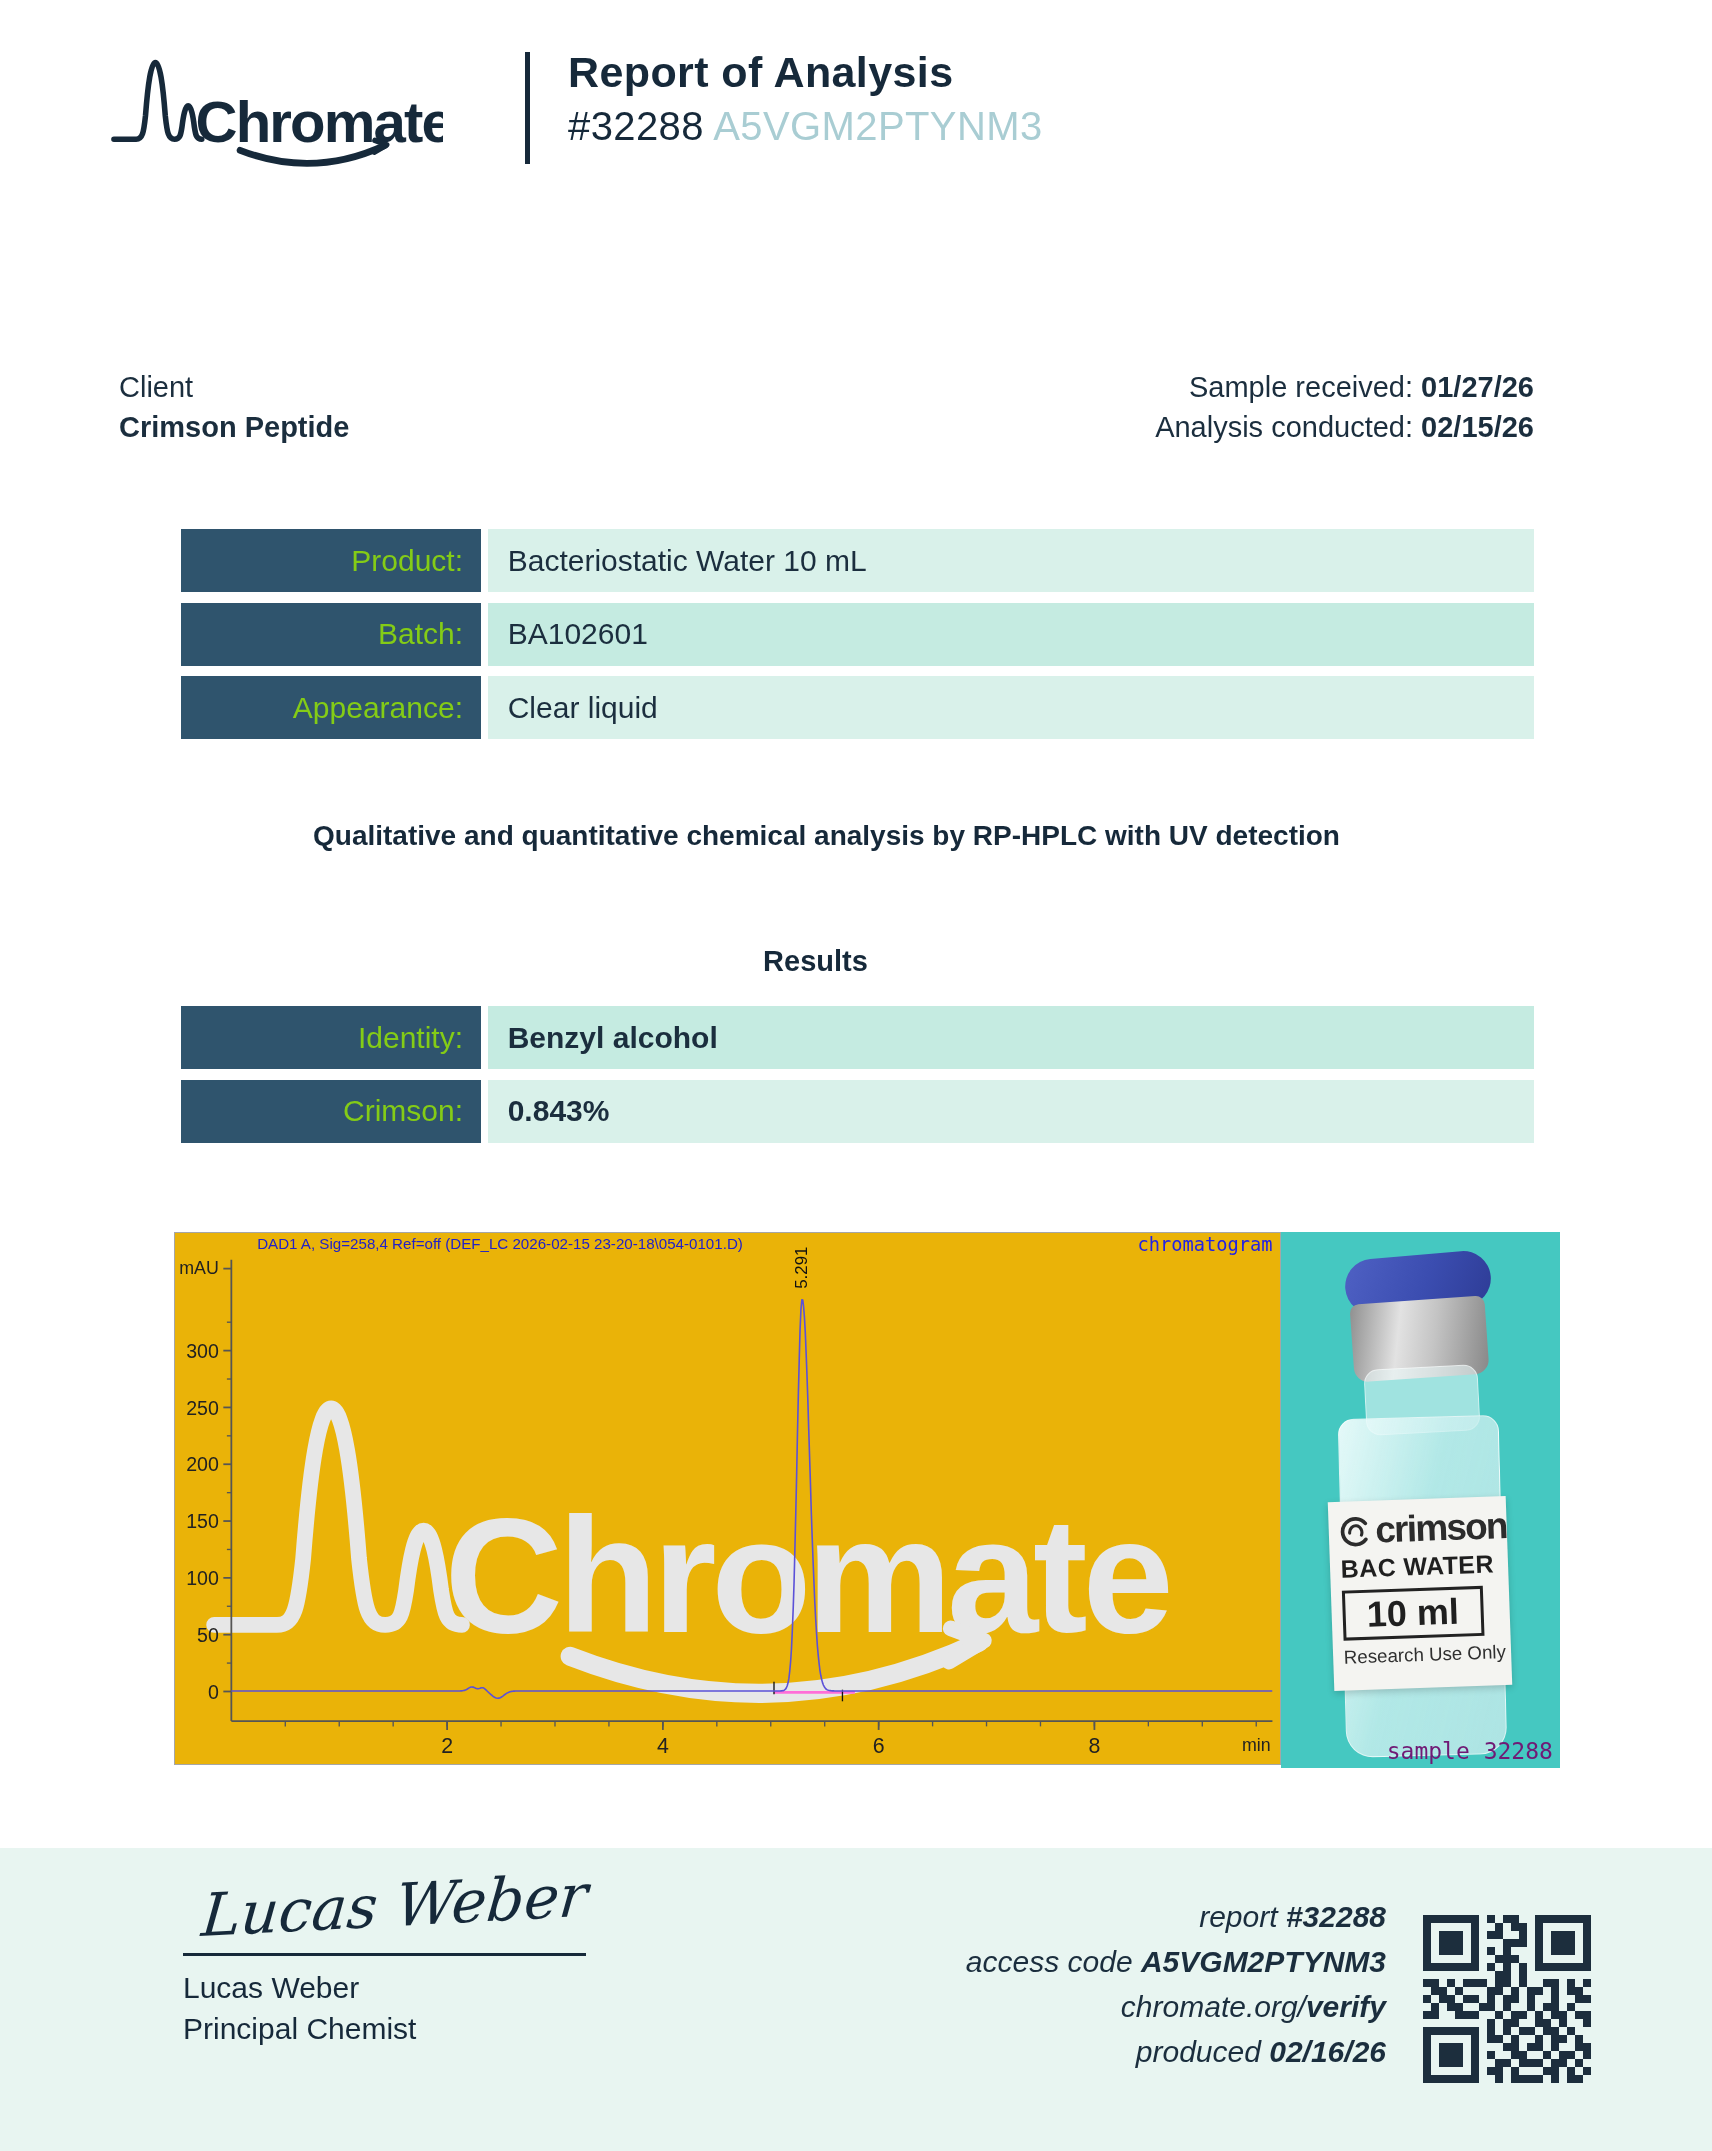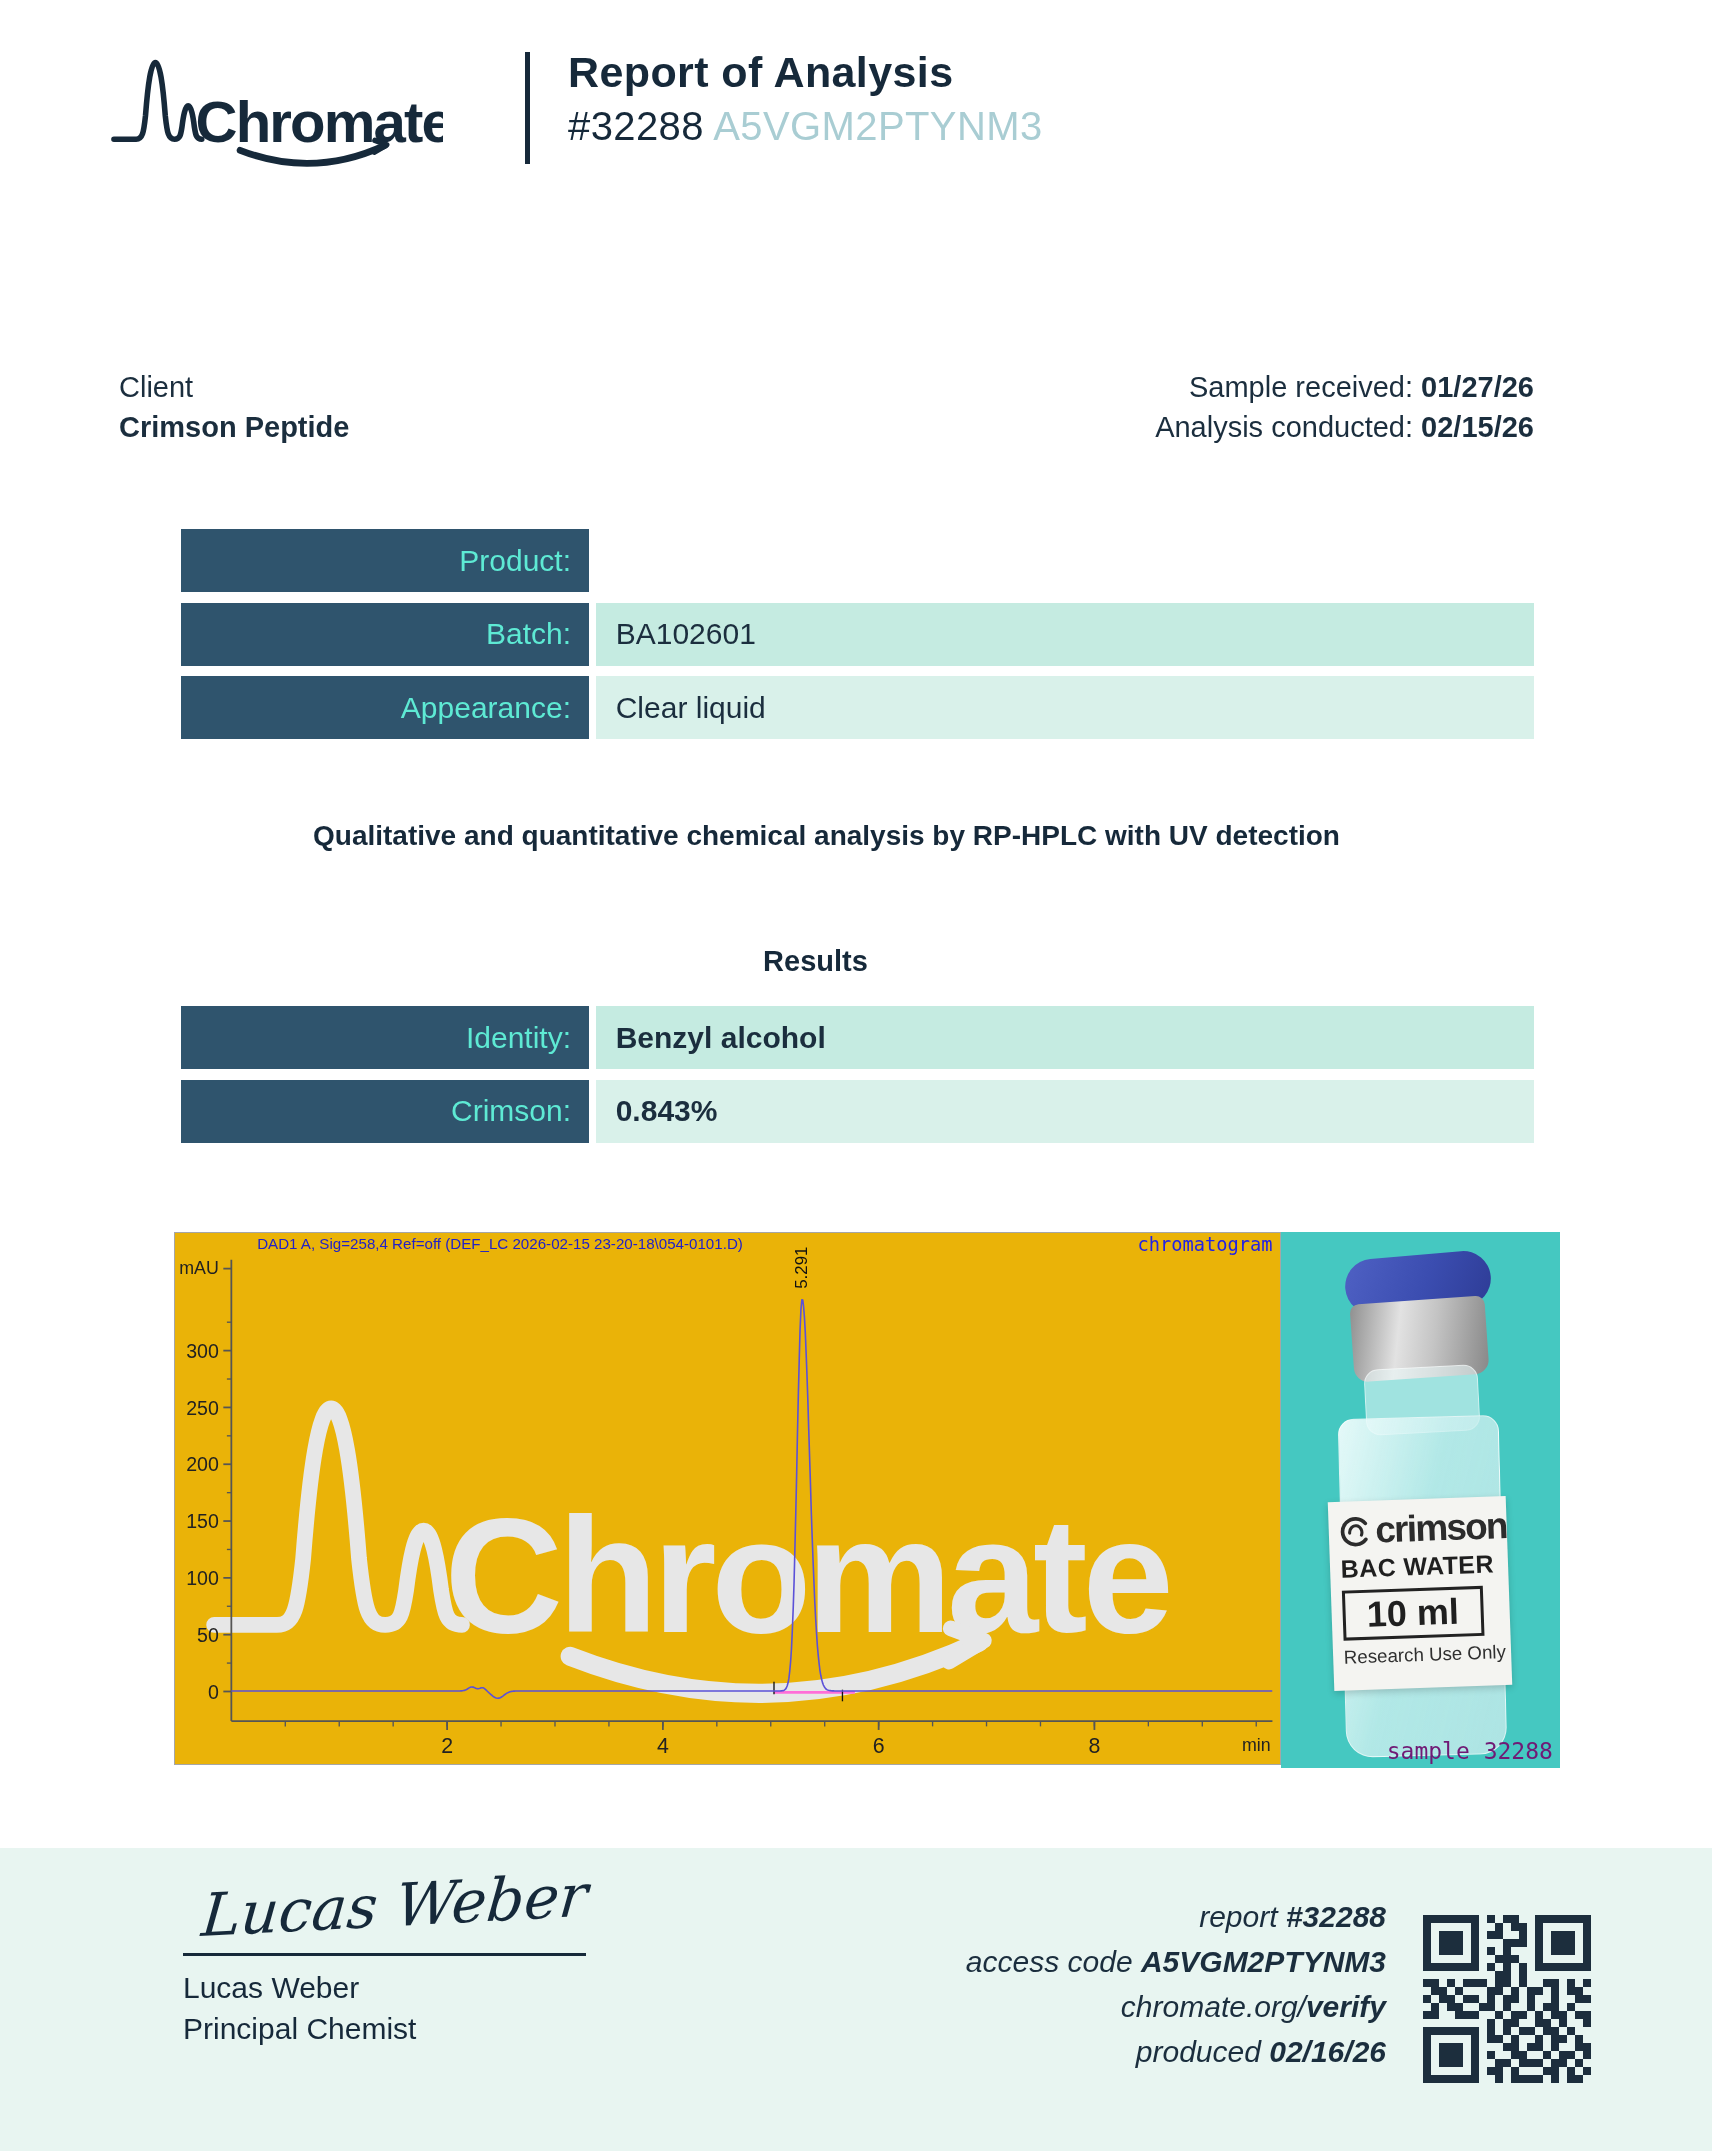--- a/index.html
+++ b/index.html
@@ -18,21 +18,21 @@
   
   .client-row{position:absolute;left:119px;top:367px;width:1415px;display:flex;justify-content:space-between;}
   .client-col{font-size:29px;line-height:40px;}
   .client-name{font-weight:bold;}
   .meta-col{font-size:29px;line-height:40px;text-align:right;}
   .meta-col b{font-weight:bold;}
 
   
   .info-table{position:absolute;left:181px;width:1353px;}
   .t-row{display:flex;height:63px;margin-bottom:10.7px;}
-  .t-label{width:408px;background:#2f546d;color:#5eead4;display:flex;align-items:center;
+  .t-label{width:300px;background:#2f546d;color:#84cc16;display:flex;align-items:center;
            justify-content:flex-end;padding-right:18px;box-sizing:border-box;font-size:30px;}
   .t-value{flex:1;margin-left:7.1px;display:flex;align-items:center;padding-left:19.6px;
            box-sizing:border-box;font-size:30px;color:#1b2e3e;}
   .mint-light{background:#d9f1ea;}
   .mint-dark{background:#c5ebe1;}
   .t-value.bold{font-weight:bold;}
   .tbl-product{top:529px;}
   .tbl-results{top:1006px;}
 
   .analysis-note{position:absolute;left:119px;top:820px;width:1415px;text-align:center;
@@ -116,20 +116,21 @@
     </div>
     <div class="meta-col">
       <div><span>Sample received: </span><b>01/27/26</b></div>
       <div><span>Analysis conducted: </span><b>02/15/26</b></div>
     </div>
   </div>
 
   <div class="info-table tbl-product">
     <div class="t-row">
       <div class="t-label">Product:</div>
+      <div class="t-value mint-light">Bacteriostatic Water 10 mL</div>
     </div>
     <div class="t-row">
       <div class="t-label">Batch:</div>
       <div class="t-value mint-dark">BA102601</div>
     </div>
     <div class="t-row">
       <div class="t-label">Appearance:</div>
       <div class="t-value mint-light">Clear liquid</div>
     </div>
   </div>

